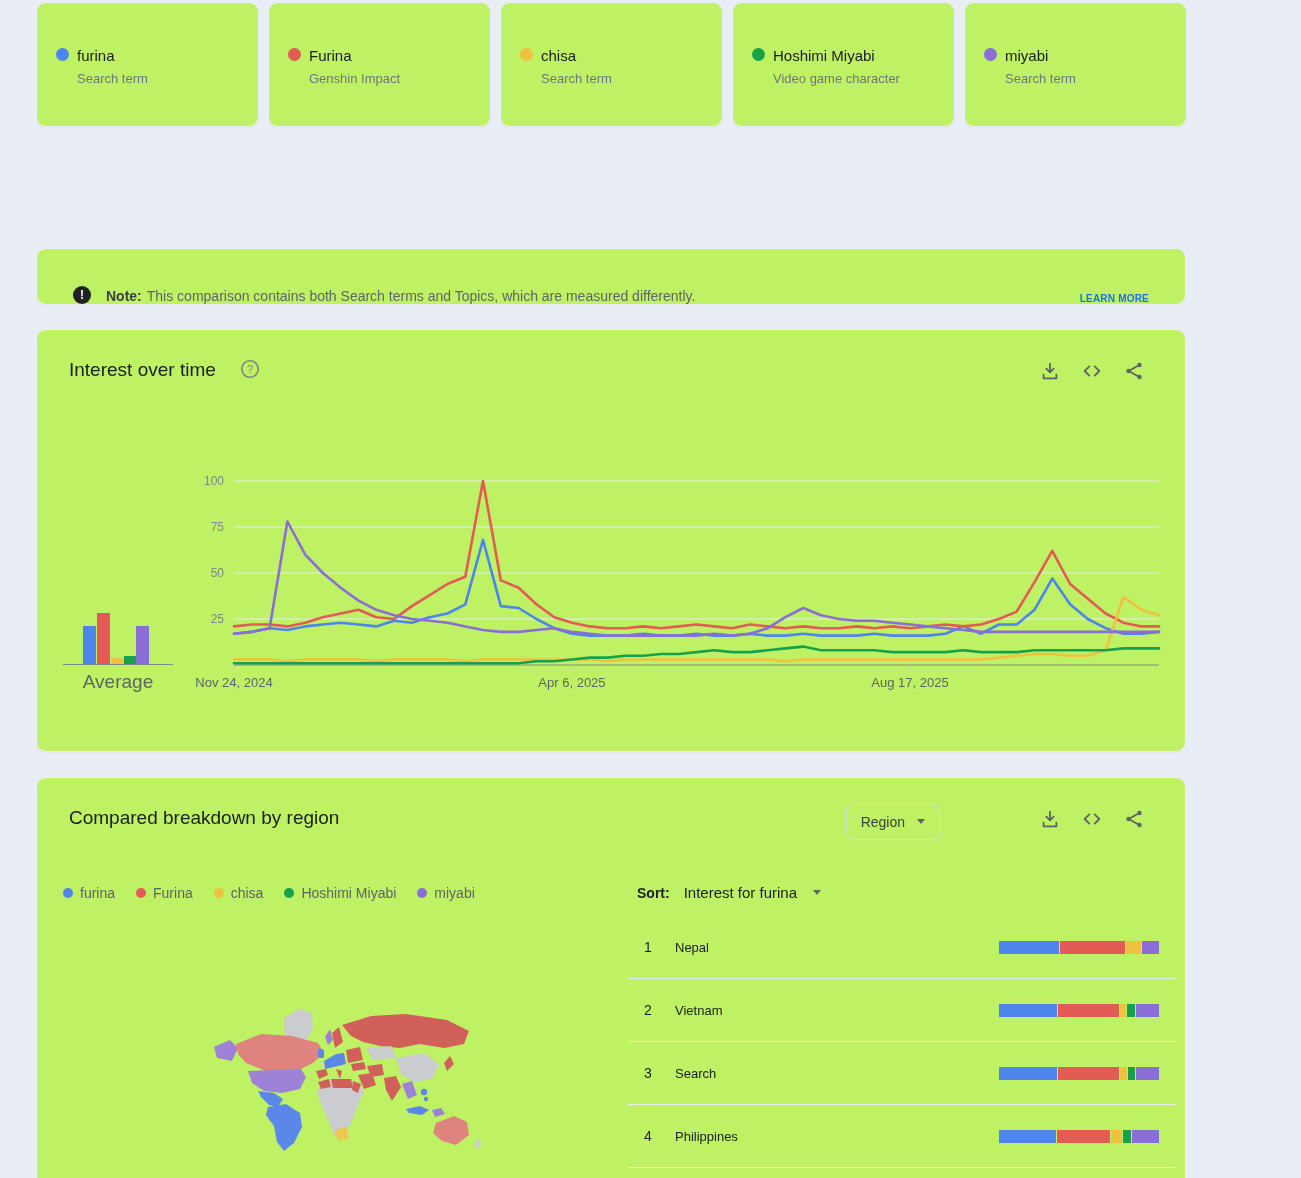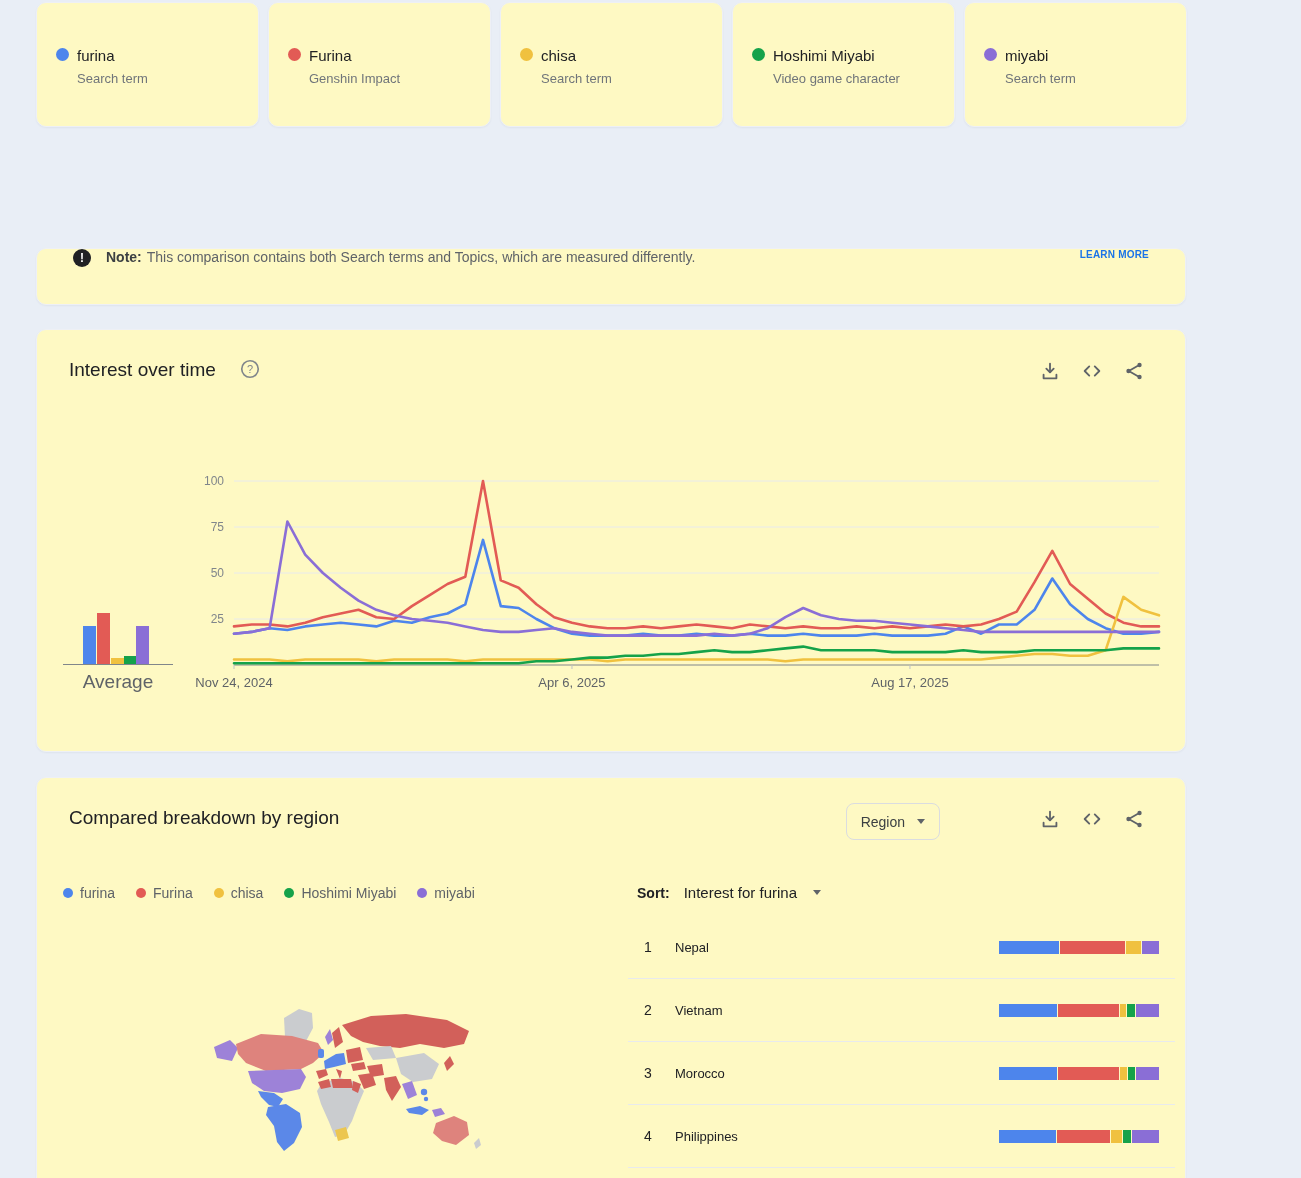--- a/index.html
+++ b/index.html
@@ -3,37 +3,37 @@
 <meta charset="utf-8">
 <style>
   * { box-sizing: border-box; margin: 0; padding: 0; }
   html,body { width:1301px; height:1178px; }
   body {
     font-family: "Liberation Sans", "DejaVu Sans", sans-serif;
     background:#e9eef6; color:#202124; overflow:hidden; position:relative;
   }
   .page { position:relative; width:1301px; height:1178px; }
   .card {
-    position:absolute; background:#fef9c3; border-radius:10px;
+    position:absolute; background:#bef264; border-radius:10px;
     border:1px solid #eef0f5; box-shadow:0 1px 2px rgba(23,43,77,.05);
   }
   
   .term-card { top:2px; width:223px; height:125px; cursor:pointer; }
   .term-card .dot { position:absolute; left:19px; top:45px; width:13px; height:13px; border-radius:50%; }
   .term-card .t-label { position:absolute; left:40px; top:44px; font-size:15px; color:#202124; }
   .term-card .t-sub { position:absolute; left:40px; top:68px; font-size:13px; color:#70757a; }
   
   .filters-card { left:36px; top:140px; width:1150px; height:57px; display:flex; align-items:center; padding-left:24px; gap:14px; }
   .pill {
     display:inline-flex; align-items:center; gap:14px; height:36px; padding:0 18px;
     border:1px solid #dadce0; border-radius:20px; font-size:14px; color:#3c4043; cursor:pointer; background:#fff;
   }
   .caret { width:0; height:0; border-left:4.5px solid transparent; border-right:4.5px solid transparent; border-top:5.5px solid #5f6368; }
   
-  .note-card { left:36px; top:248px; width:1150px; height:57px; display:flex; align-items:flex-start; padding:0 36px; }
+  .note-card { left:36px; top:248px; width:1150px; height:57px; display:flex; align-items:flex-end; padding:0 36px; }
   .note-icon { width:18px; height:18px; border-radius:50%; background:#202124; color:#fff; font-size:12px; font-weight:bold;
     display:flex; align-items:center; justify-content:center; flex:none; }
   .note-icon::before { content:"!"; }
   .note-label { font-weight:bold; font-size:14px; color:#3c4043; margin-left:15px; }
   .note-text { font-size:14px; color:#5f6368; margin-left:5px; }
   .learn-more { margin-left:auto; font-size:10px; font-weight:bold; letter-spacing:.2px; color:#1a73e8; cursor:pointer; }
   
   .iot-card { left:36px; top:329px; width:1150px; height:423px; }
   .region-card { left:36px; top:777px; width:1150px; height:420px; border-bottom-left-radius:0; border-bottom-right-radius:0; }
   .sec-title { position:absolute; left:32px; top:29px; font-size:19px; color:#202124; }
@@ -289,21 +289,21 @@
         <span class="region-bar">
             <span style="flex-grow: 37; background-color: rgb(77, 133, 236);"></span>
             <span style="flex-grow: 39; background-color: rgb(226, 91, 85);"></span>
             <span style="flex-grow: 4; background-color: rgb(240, 193, 63);"></span>
             <span style="flex-grow: 5; background-color: rgb(21, 162, 74);"></span>
             <span style="flex-grow: 15; background-color: rgb(138, 110, 214);"></span>
           </span>
       </div>
       <div class="r-row">
         <span class="r-rank">3</span>
-        <span class="r-name">Morocco</span>
+        <span class="r-name">Search</span>
         <span class="region-bar">
             <span style="flex-grow: 37; background-color: rgb(77, 133, 236);"></span>
             <span style="flex-grow: 39; background-color: rgb(226, 91, 85);"></span>
             <span style="flex-grow: 5; background-color: rgb(240, 193, 63);"></span>
             <span style="flex-grow: 4; background-color: rgb(21, 162, 74);"></span>
             <span style="flex-grow: 15; background-color: rgb(138, 110, 214);"></span>
           </span>
       </div>
       <div class="r-row">
         <span class="r-rank">4</span>

